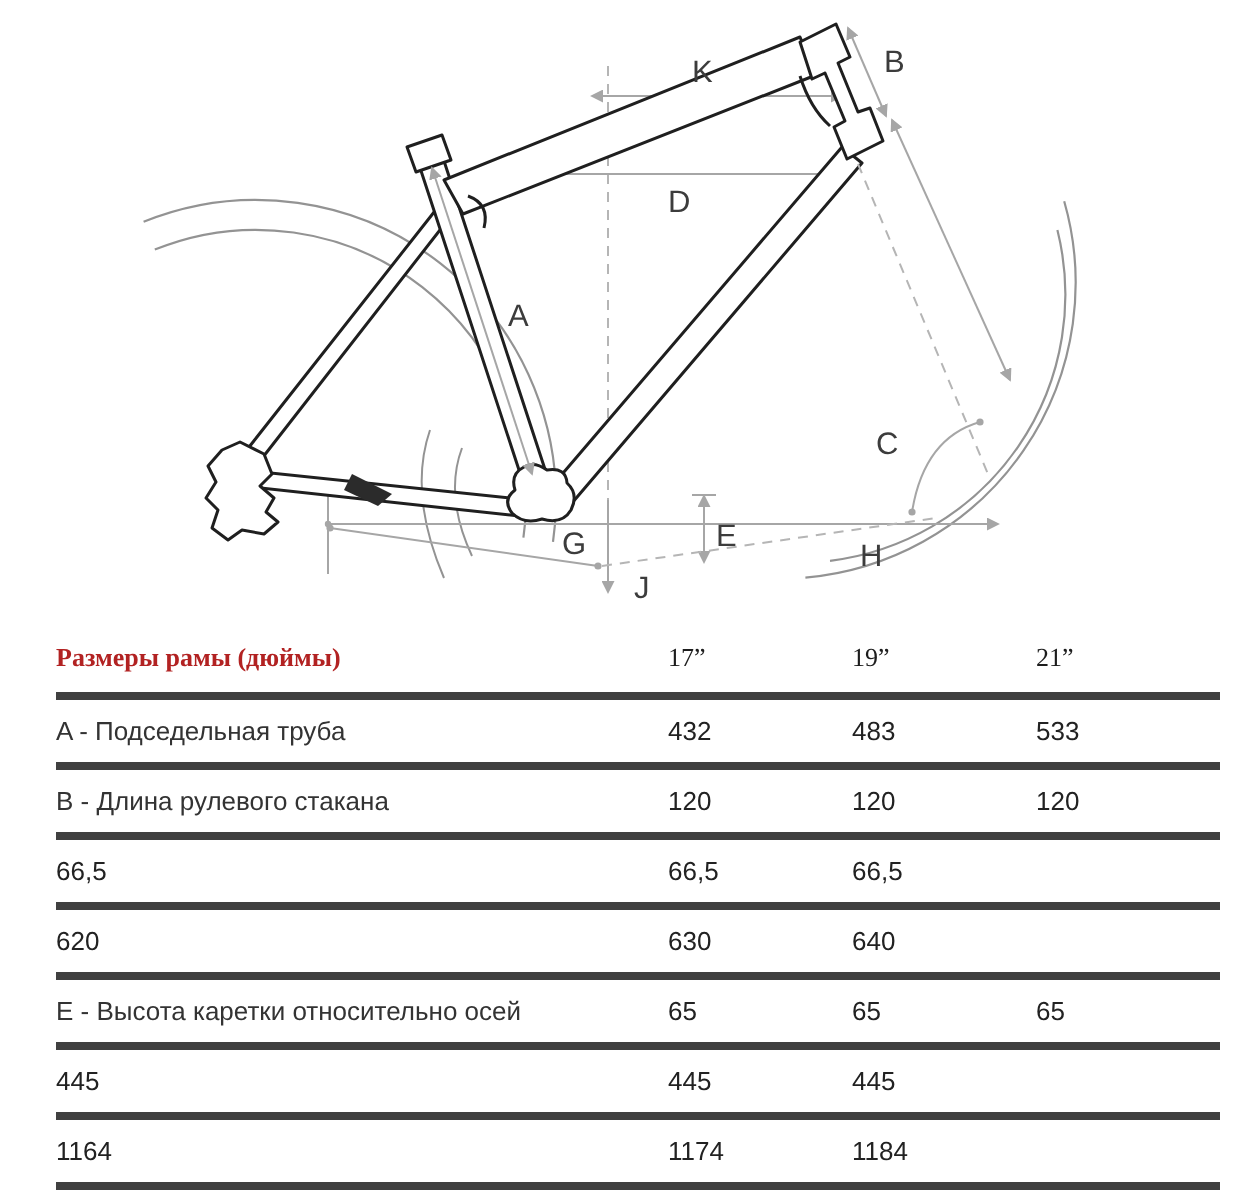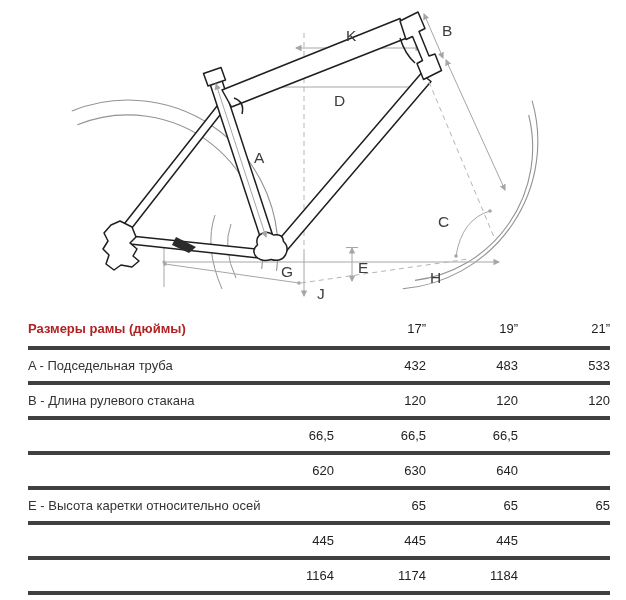--- a/index.html
+++ b/index.html
@@ -11,23 +11,23 @@
   svg text{font-family:"Liberation Sans","DejaVu Sans",sans-serif;fill:#3c3c3c;font-size:15.5px;}
 
   .spec-table{
     position:absolute;top:311px;left:28px;right:16px;
     color:#333;font-size:13px;line-height:1.2;
   }
   .tr{
     display:grid;grid-template-columns:1fr 92px 92px 92px;
     align-items:center;height:31px;border-top:4px solid #404040;
   }
-  .tr.header{border-top:none;height:35px;}
+  .tr.header{border-top:none;height:35px;font-family:Liberation Serif, serif;}
   .td.label{padding-right:6px;white-space:nowrap;overflow:hidden;}
-  .td.val{text-align:right;color:#222;}
+  .td.val{text-align:left;color:#222;}
   .tr.header .td.label{color:#b22222;font-weight:bold;font-size:13px;}
   .tr.header .td.val{color:#1d1d1d;}
 </style>
 </head>
 <body>
 
 <div class="page">
 
   <svg class="diagram" width="626" height="310" viewBox="0 0 626 310">
     <defs>

